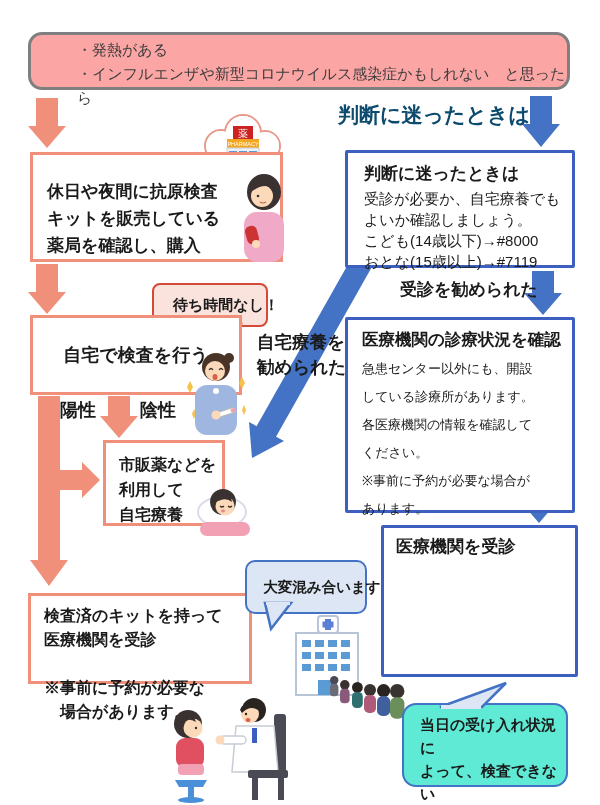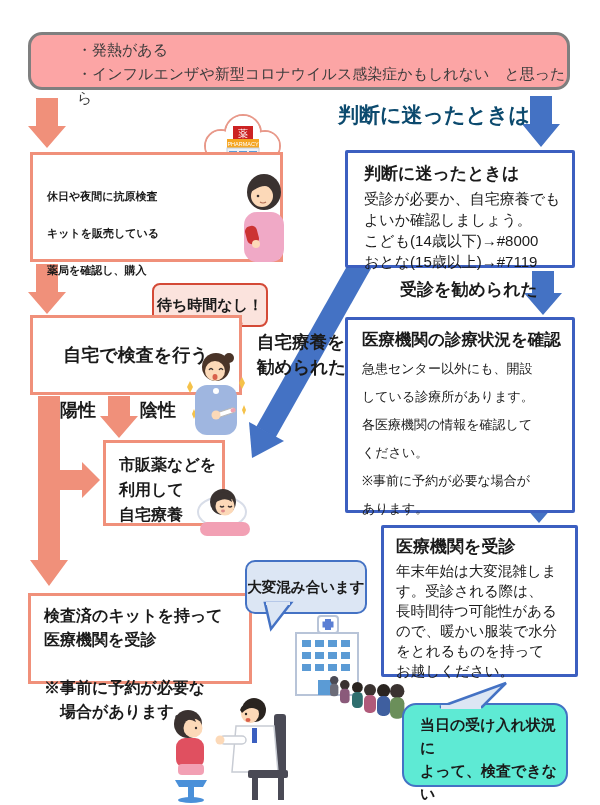--- a/index.html
+++ b/index.html
@@ -17,42 +17,42 @@
   .heading.blue{left:338px;top:103px;color:#0c4a6e;}
   
   .box{position:absolute;background:#fff;box-sizing:border-box;}
   .box.salmon{border:3px solid #f0907a;}
   .box.blue{border:3px solid #3c5fc0;border-radius:2px;}
   .box-text{position:absolute;font-weight:600;color:#1a1a1a;}
   .box-title{position:absolute;font-weight:bold;color:#1a1a1a;}
   .box-body{position:absolute;font-weight:500;color:#1a1a1a;}
   
   .buy-kit{left:30px;top:152px;width:253px;height:110px;}
-  .buy-kit .box-text{left:14px;top:23px;font-size:11px;line-height:37px;}
+  .buy-kit .box-text{left:14px;top:23px;font-size:17px;line-height:27px;}
   .home-test{left:30px;top:315px;width:212px;height:80px;}
   .home-test .box-text{left:0;top:0;width:100%;height:100%;display:flex;align-items:center;justify-content:center;font-size:18px;}
   .otc{left:103px;top:440px;width:122px;height:86px;}
   .otc .box-text{left:13px;top:9px;font-size:16px;line-height:25px;}
   .final-left{left:28px;top:593px;width:224px;height:91px;}
   .final-left .box-text{left:13px;top:8px;font-size:16px;line-height:24px;}
   .phone-box{left:345px;top:150px;width:230px;height:118px;}
   .phone-box .box-title{left:16px;top:9px;font-size:17px;}
   .phone-box .box-body{left:16px;top:35px;font-size:15px;line-height:21px;}
   .status-box{left:345px;top:317px;width:230px;height:196px;}
   .status-box .box-title{left:14px;top:9px;font-size:16.5px;}
   .status-box .box-body{left:14px;top:35px;font-size:13px;line-height:28px;}
   .visit-box{left:381px;top:525px;width:197px;height:152px;border-width:4px;}
   .visit-box .box-title{left:12px;top:7px;font-size:17px;}
   .visit-box .box-body{left:12px;top:33px;font-size:14.5px;line-height:20px;}
   
   .branch-label{font-size:18px;font-weight:bold;color:#1a1a1a;}
   .mid-label{font-size:17px;font-weight:bold;color:#1a1a1a;}
   
   .bubble{position:absolute;box-sizing:border-box;}
-  .bubble .bubble-text{position:absolute;left:0;top:0;width:100%;height:100%;display:flex;align-items:center;justify-content:center;font-weight:bold;}
+  .bubble .bubble-text{position:absolute;left:16px;top:0;width:100%;height:100%;display:flex;align-items:center;justify-content:center;font-weight:bold;}
   .wait-bubble{left:152px;top:283px;width:116px;height:44px;background:#fbe3dd;border:2.5px solid #d44a37;border-radius:8px;}
   .wait-bubble .bubble-text{font-size:15px;}
   .crowded-bubble{left:245px;top:560px;width:122px;height:54px;background:#dce6f4;border:2.5px solid #4472c4;border-radius:10px;}
   .crowded-bubble .bubble-text{font-size:14.5px;}
   .note-bubble{left:402px;top:703px;width:166px;height:84px;background:#5eead4;border:2.5px solid #4472c4;border-radius:14px;}
   .note-bubble .note-text{position:absolute;left:16px;top:8px;font-size:15px;line-height:23px;font-weight:600;}
   .tail{position:absolute;overflow:visible;}
 </style>
 </head>
 <body>
@@ -235,26 +235,20 @@
     <div class="box-body pre">急患センター以外にも、開設
 している診療所があります。
 各医療機関の情報を確認して
 ください。
 ※事前に予約が必要な場合が
 あります。</div>
   </div>
 
   <div class="box blue visit-box">
     <div class="box-title">医療機関を受診</div>
-    <div class="box-body pre">年末年始は大変混雑しま
-す。受診される際は、
-長時間待つ可能性がある
-ので、暖かい服装で水分
-をとれるものを持って
-お越しください。</div>
   </div>
 
   <div class="bubble crowded-bubble">
     <svg class="tail" style="left:12px;top:40px;" width="36" height="30" viewBox="0 0 36 30">
       <polygon points="6,1 32,1 12,27" fill="#dce6f4" stroke="#4472c4" stroke-width="2.5"></polygon>
       <rect x="7" y="0" width="24" height="3" fill="#dce6f4"></rect>
     </svg>
     <div class="bubble-text">大変混み合います</div>
   </div>
 

